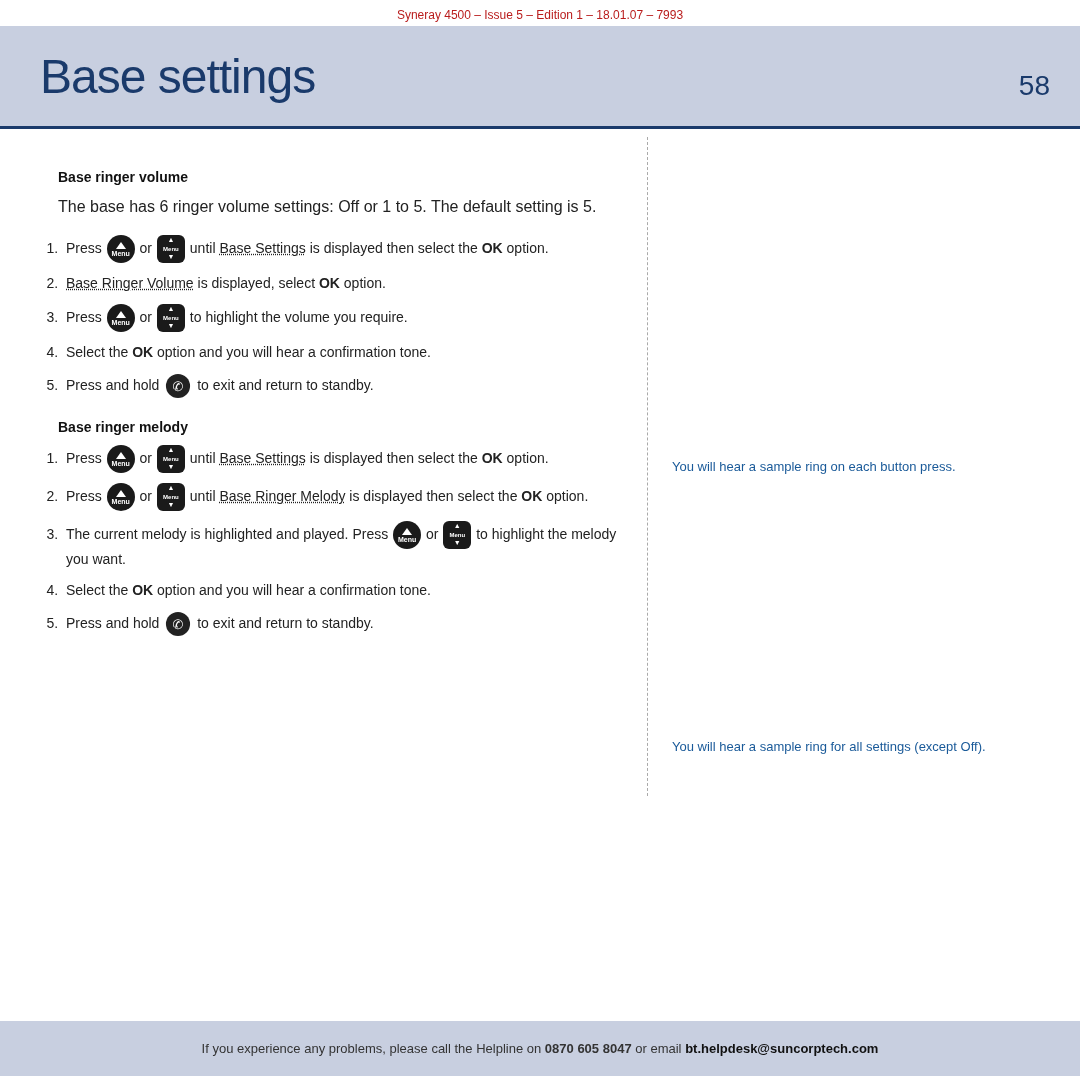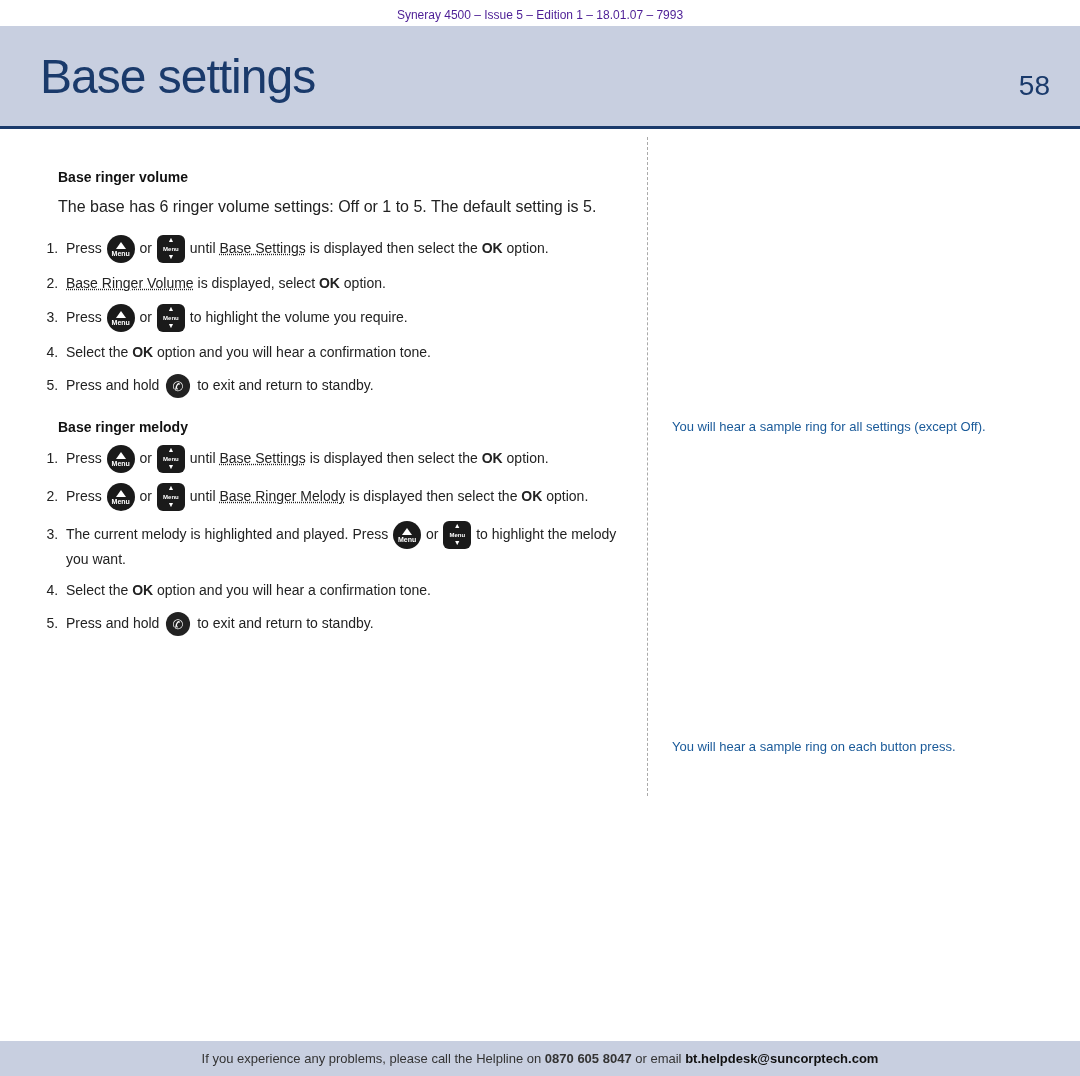--- a/index.html
+++ b/index.html
@@ -9,21 +9,21 @@
       background: #fff;
       color: #222;
       width: 1080px;
       min-height: 1076px;
     }
 
     
     .top-bar {
       text-align: center;
       font-size: 12px;
-      color: #4c1d95;
+      color: #b91c1c;
       padding: 8px 0 4px 0;
       border-bottom: none;
     }
 
     
     .header-area {
       background: #c8cfe0;
       display: flex;
       align-items: center;
       justify-content: space-between;
@@ -179,21 +179,21 @@
     
     .section-gap {
       margin-top: 10px;
       margin-bottom: 6px;
     }
 
     
     .footer {
       background: #c8cfe0;
       text-align: center;
-      padding: 10px 20px;
+      padding: 20px 20px;
       font-size: 13px;
       color: #333;
       position: absolute;
       bottom: 0;
       left: 0;
       width: 1080px;
     }
     .footer a, .footer span.email {
       font-weight: bold;
       color: #111;
@@ -363,25 +363,25 @@
             <text x="14" y="19" text-anchor="middle" fill="white" font-size="14" font-family="Arial">✆</text>
           </svg>
           to exit and return to standby.
         </li>
       </ol>
     </div>
 
   </div>
 
   <div class="notes-col">
+    <div class="note-block note-melody">
+      <p class="note-text">You will hear a sample ring on each button press.</p>
+    </div>
     <div class="note-block note-vol">
       <p class="note-text">You will hear a sample ring for all settings (except Off).</p>
-    </div>
-    <div class="note-block note-melody">
-      <p class="note-text">You will hear a sample ring on each button press.</p>
     </div>
   </div>
 
 </div>
 
 <div class="footer">
   <span>If you experience any problems, please call the Helpline on</span>
   <span class="helpline">0870 605 8047</span>
   <span>or email</span>
   <span class="email">bt.helpdesk@suncorptech.com</span>

